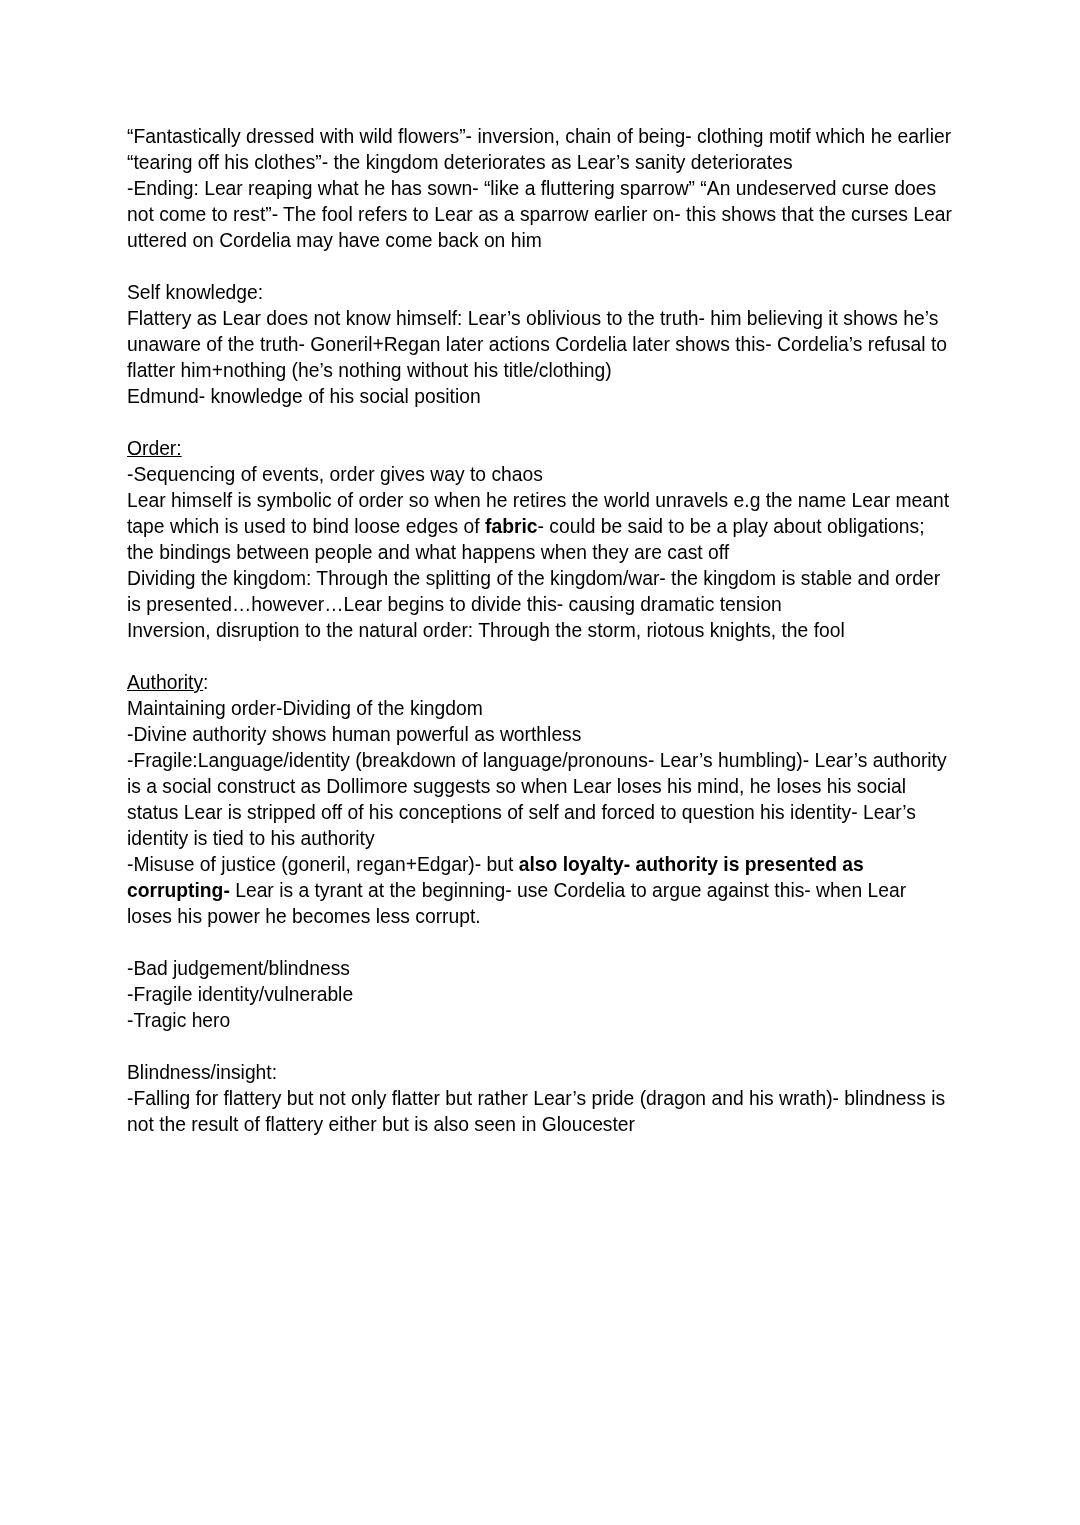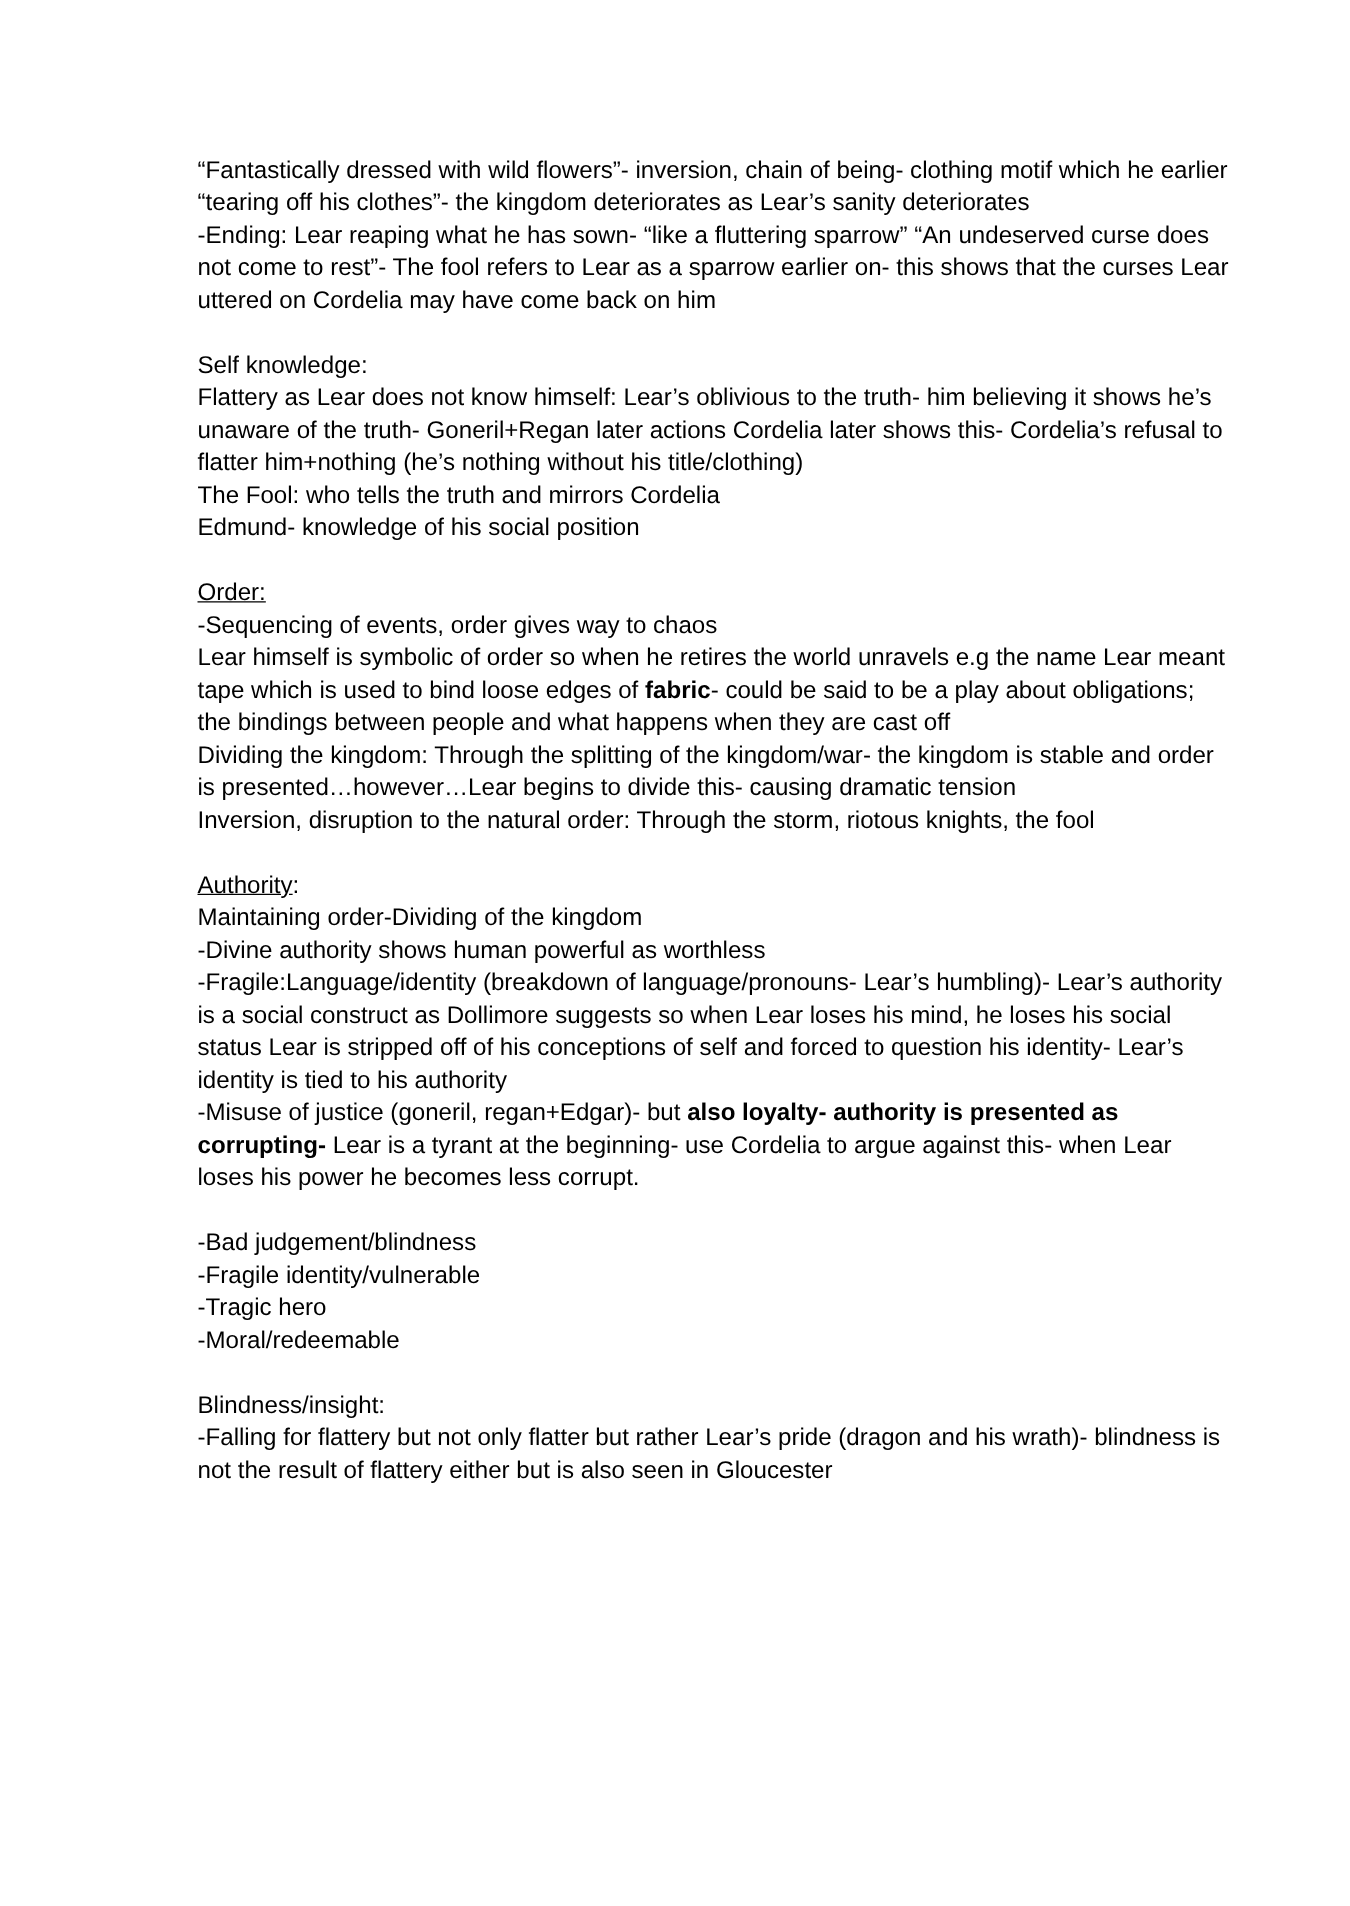--- a/index.html
+++ b/index.html
@@ -17,21 +17,20 @@
   }
   .doc-body {
     position: absolute;
     left: 127px;
     top: 124px;
     width: 826px;
     font-size: 19.3px;
     line-height: 26px;
     color: #000000;
     letter-spacing: 0;
-    margin-left: 31px;
   }
   .section {
     margin: 0 0 26px 0;
   }
   .section:last-child {
     margin-bottom: 0;
   }
   .line {
     min-height: 26px;
     white-space: pre-wrap;
@@ -48,41 +47,39 @@
 
 <div class="page">
   <div class="doc-body" style="color: rgb(0, 0, 0);">
       <div class="section">
         <div class="line"><span>“Fantastically dressed with wild flowers”- inversion, chain of being- clothing motif which he earlier “tearing off his clothes”- the kingdom deteriorates as Lear’s sanity deteriorates</span></div>
         <div class="line"><span>-Ending: Lear reaping what he has sown- “like a fluttering sparrow” “An undeserved curse does not come to rest”- The fool refers to Lear as a sparrow earlier on- this shows that the curses Lear uttered on Cordelia may have come back on him</span></div>
       </div>
       <div class="section">
         <div class="line"><span>Self knowledge:</span></div>
         <div class="line"><span>Flattery as Lear does not know himself: Lear’s oblivious to the truth- him believing it shows he’s unaware of the truth- Goneril+Regan later actions Cordelia later shows this- Cordelia’s refusal to flatter him+nothing (he’s nothing without his title/clothing)</span></div>
-        <div class="line"><span>The Fool: who tells the truth and mirrors Cordelia</span></div>
         <div class="line"><span>Edmund- knowledge of his social position</span></div>
       </div>
       <div class="section">
         <div class="line"><span class="seg-underline">Order:</span></div>
         <div class="line"><span>-Sequencing of events, order gives way to chaos</span></div>
         <div class="line"><span>Lear himself is symbolic of order so when he retires the world unravels e.g the name Lear meant tape which is used to bind loose edges of </span><span class="seg-bold">fabric</span><span>- could be said to be a play about obligations; the bindings between people and what happens when they are cast off</span></div>
         <div class="line"><span>Dividing the kingdom: Through the splitting of the kingdom/war- the kingdom is stable and order is presented…however…Lear begins to divide this- causing dramatic tension</span></div>
         <div class="line"><span>Inversion, disruption to the natural order: Through the storm, riotous knights, the fool</span></div>
       </div>
       <div class="section">
         <div class="line"><span class="seg-underline">Authority</span><span>:</span></div>
         <div class="line"><span>Maintaining order-Dividing of the kingdom</span></div>
         <div class="line"><span>-Divine authority shows human powerful as worthless</span></div>
         <div class="line"><span>-Fragile:Language/identity (breakdown of language/pronouns- Lear’s humbling)- Lear’s authority is a social construct as Dollimore suggests so when Lear loses his mind, he loses his social status Lear is stripped off of his conceptions of self and forced to question his identity- Lear’s identity is tied to his authority</span></div>
         <div class="line"><span>-Misuse of justice (goneril, regan+Edgar)- but </span><span class="seg-bold">also loyalty- authority is presented as corrupting-</span><span> Lear is a tyrant at the beginning- use Cordelia to argue against this- when Lear loses his power he becomes less corrupt.</span></div>
       </div>
       <div class="section">
         <div class="line"><span>-Bad judgement/blindness</span></div>
         <div class="line"><span>-Fragile identity/vulnerable</span></div>
         <div class="line"><span>-Tragic hero</span></div>
-        <div class="line"><span>-Moral/redeemable</span></div>
       </div>
       <div class="section">
         <div class="line"><span>Blindness/insight:</span></div>
         <div class="line"><span>-Falling for flattery but not only flatter but rather Lear’s pride (dragon and his wrath)- blindness is not the result of flattery either but is also seen in Gloucester</span></div>
       </div>
     </div>
 </div>
 
 </body></html>

